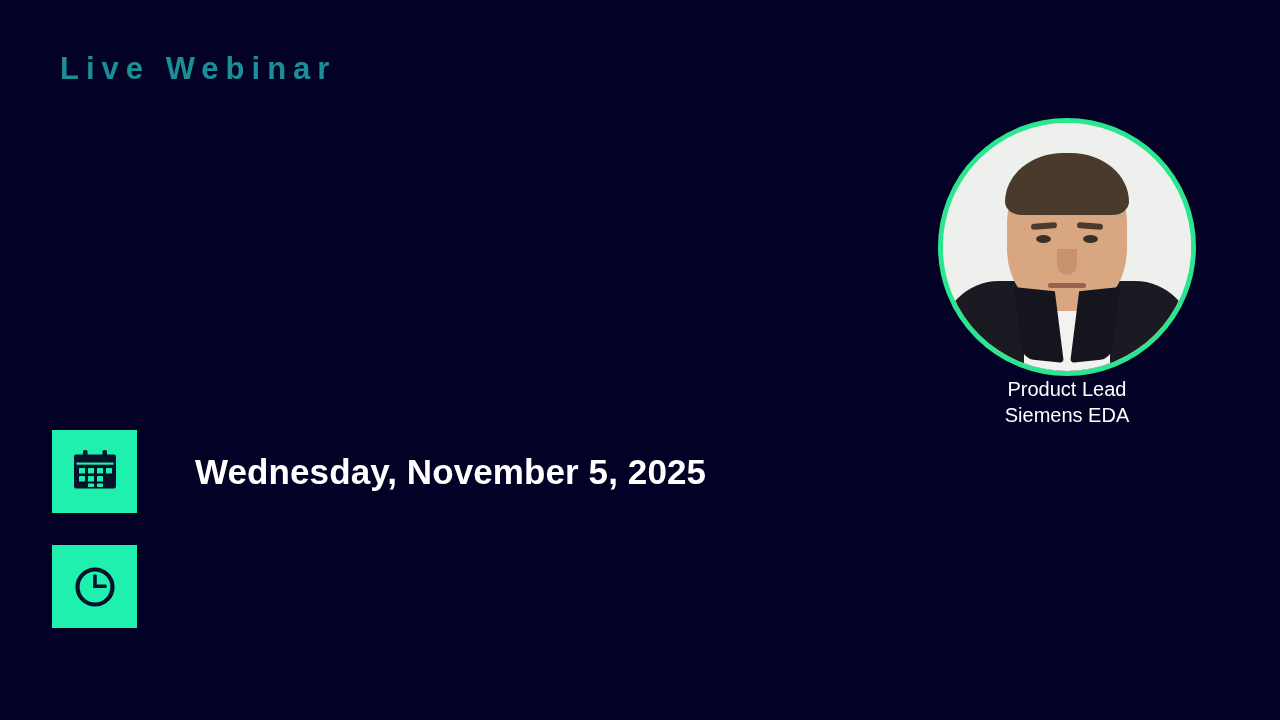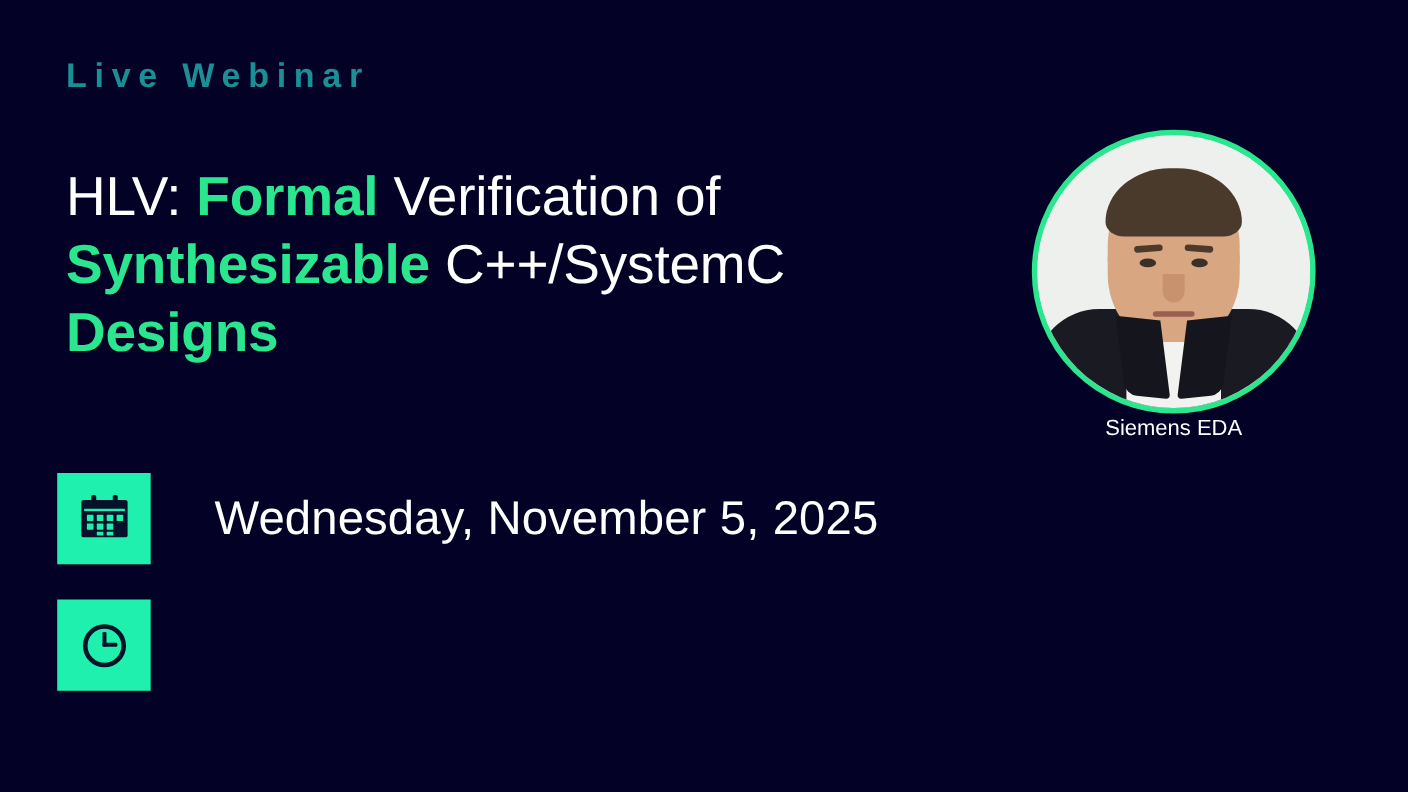--- a/index.html
+++ b/index.html
@@ -75,23 +75,23 @@
     background: #1ff0ae;
     flex: 0 0 auto;
     display: flex;
     align-items: center;
     justify-content: center;
   }
   .icon-tile svg { display: block; }
 
   .detail-text {
     margin-left: 58px;
-    font-size: 43px;
-    color: #ffffff;
-    font-weight: 400;
+    font-size: 35px;
+    color: #ffffff;
+    font-weight: 700;
     white-space: nowrap;
     letter-spacing: 0.1px;
   }
 
   
   .speaker {
     position: absolute;
     left: 935px;
     top: 118px;
     width: 264px;
@@ -260,21 +260,20 @@
     white-space: nowrap;
   }
 </style>
 </head>
 <body>
 
 <div class="canvas">
 
   <div class="eyebrow">Live Webinar</div>
 
-  <h1 class="title"><span class="plain">HLV: </span><span class="hl">Formal</span><span class="plain"> Verification of</span> <span class="hl">Synthesizable</span><span class="plain"> C++/SystemC</span> <span class="hl">Designs</span></h1>
 
   <div class="detail-row date">
     <div class="icon-tile">
       <span>
         <svg width="46" height="44" viewBox="0 0 46 44" aria-hidden="true">
 
           <rect x="11" y="0" width="4.5" height="7" rx="1.6" fill="#04122a"></rect>
           <rect x="30.5" y="0" width="4.5" height="7" rx="1.6" fill="#04122a"></rect>
 
           <rect x="2" y="4.5" width="42" height="34" rx="2" fill="#04122a"></rect>
@@ -327,16 +326,17 @@
         <div class="p-head"></div>
         <div class="p-hair"></div>
         <div class="p-brow-l"></div>
         <div class="p-brow-r"></div>
         <div class="p-eye-l"></div>
         <div class="p-eye-r"></div>
         <div class="p-nose"></div>
         <div class="p-mouth"></div>
       </div>
     </div>
+    <div class="speaker-role">Product Lead</div>
     <div class="speaker-org">Siemens EDA</div>
   </div>
 
 </div>
 
 </body></html>

